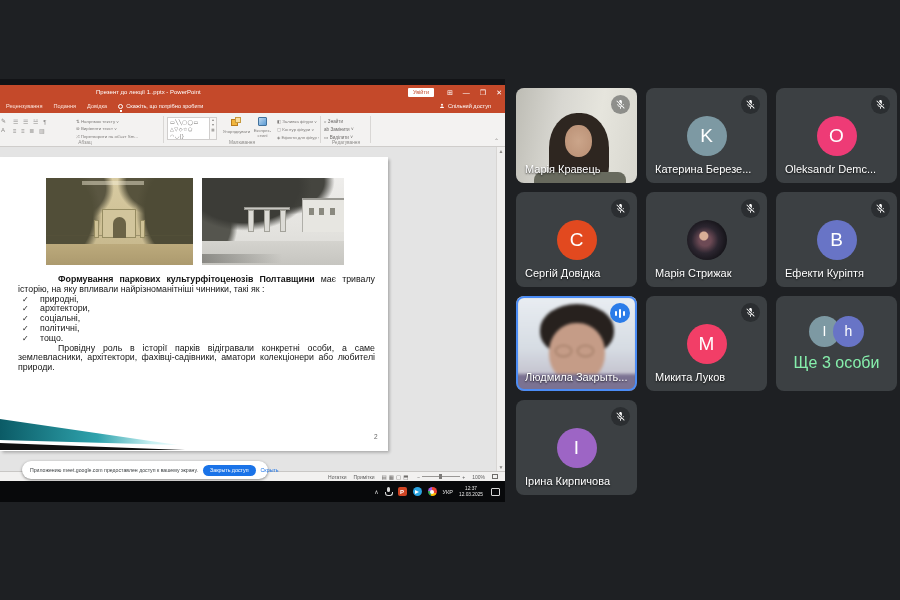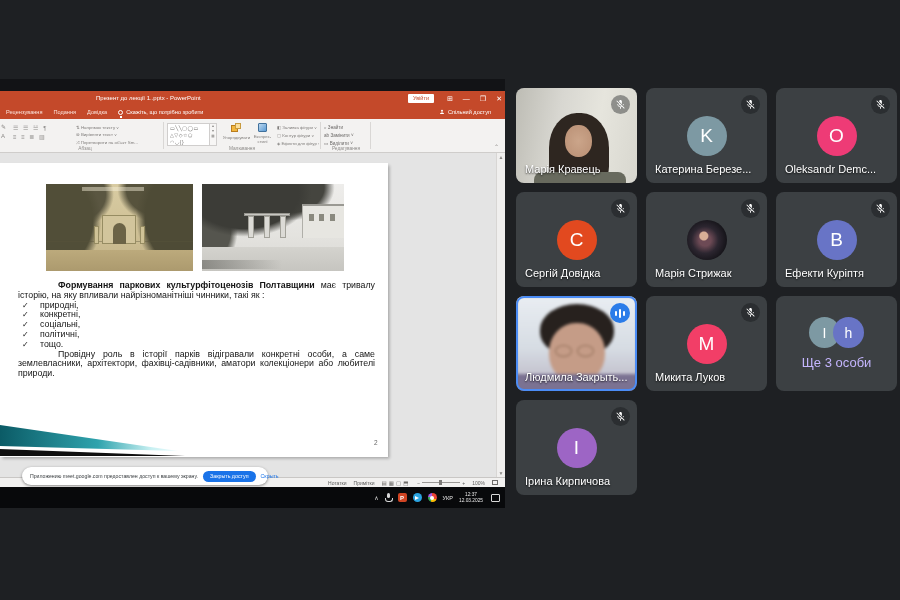--- a/index.html
+++ b/index.html
@@ -1,20 +1,20 @@
 <!DOCTYPE html>
 <html><head>
 <meta charset="utf-8">
 <style>
 *{margin:0;padding:0;box-sizing:border-box}
 html,body{width:900px;height:600px;overflow:hidden}
 .page{position:relative;width:900px;height:600px;background:#1e2023;overflow:hidden;font-family:"Liberation Sans",sans-serif}
 
 .share{position:absolute;left:0;top:79px;width:505px;height:423px;background:#121316}
-.pp{position:absolute;left:0;top:12px;width:497px;height:417px;background:#f3f2f1}
+.pp{position:absolute;left:0;top:6px;width:497px;height:417px;background:#f3f2f1}
 .ttl{position:absolute;top:0;left:0;width:505px;height:14px;background:#c4492a}
 .ttl-text{position:absolute;left:96px;top:3.5px;font-size:6px;color:#fff;white-space:nowrap}
 .signin{position:absolute;left:408px;top:2.5px;width:26px;height:9px;background:#fff;border-radius:1px;color:#c4492a;font-size:5.5px;text-align:center;line-height:9px}
 .wbtns{position:absolute;right:3px;top:0;height:14px;display:flex;align-items:center;gap:10px;color:#fff;font-size:7px}
 .wbtns span{line-height:1}
 .menu{position:absolute;top:14px;left:0;width:505px;height:14px;background:#c4492a;display:flex;align-items:center;color:#fbe2da;font-size:5.6px;padding-left:6px;gap:11px}
 .tellme{display:flex;align-items:center;gap:3px;color:#fff}
 .bulb{width:5px;height:5px;border:1px solid #fff;border-radius:50%;display:inline-block;position:relative}
 .bulb:after{content:"";position:absolute;left:1px;top:5px;width:2px;height:2px;background:#fff}
 .sharebtn{position:absolute;right:6px;top:14px;height:14px;display:flex;align-items:center;gap:3px;color:#fff;font-size:5.6px}
@@ -132,21 +132,21 @@
 .av.photo-anna{background:
   radial-gradient(ellipse 9px 14px at 50% 70%,#23271c 0 60%,rgba(35,39,28,0) 75%),
   linear-gradient(160deg,#8fae66,#5c7a42 55%,#31431f)}
 .av.photo-maria{background:
   radial-gradient(circle 6px at 42% 40%,#d9ae96 0 65%,rgba(217,174,150,0) 85%),
   radial-gradient(circle at 45% 50%,#6d4a55 0 20%,#2c2630 45%,#141318 75%)}
 .tile.more{display:flex;flex-direction:column;align-items:center;justify-content:center}
 .more-avs{display:flex}
 .more-avs .mav{width:31px;height:31px;border-radius:50%;color:#fff;font-size:14px;display:flex;align-items:center;justify-content:center}
 .more-avs .mav+.mav{margin-left:-7px}
-.more-label{margin-top:7px;font-size:13px;color:#c4b5fd}
+.more-label{margin-top:7px;font-size:16px;color:#86efac}
 </style>
 </head>
 <body>
 
 <div class="page">
 
   <div class="share">
     <div class="pp">
 
       <div class="ttl">
@@ -234,21 +234,21 @@
               <div class="p2shadow"></div>
           </div>
           <div class="sl-text">
             <p class="p-ind"><b>Формування паркових культурфітоценозів Полтавщини</b><span> має тривалу історію, на яку впливали найрізноманітніші  чинники, такі як :</span></p>
             <div class="bullet">
                 <span class="chk">✓</span>
                 <span>природні,</span>
               </div>
             <div class="bullet">
                 <span class="chk">✓</span>
-                <span>конкретні,</span>
+                <span>архітектори,</span>
               </div>
             <div class="bullet">
                 <span class="chk">✓</span>
                 <span>соціальні,</span>
               </div>
             <div class="bullet">
                 <span class="chk">✓</span>
                 <span>політичні,</span>
               </div>
             <div class="bullet">

